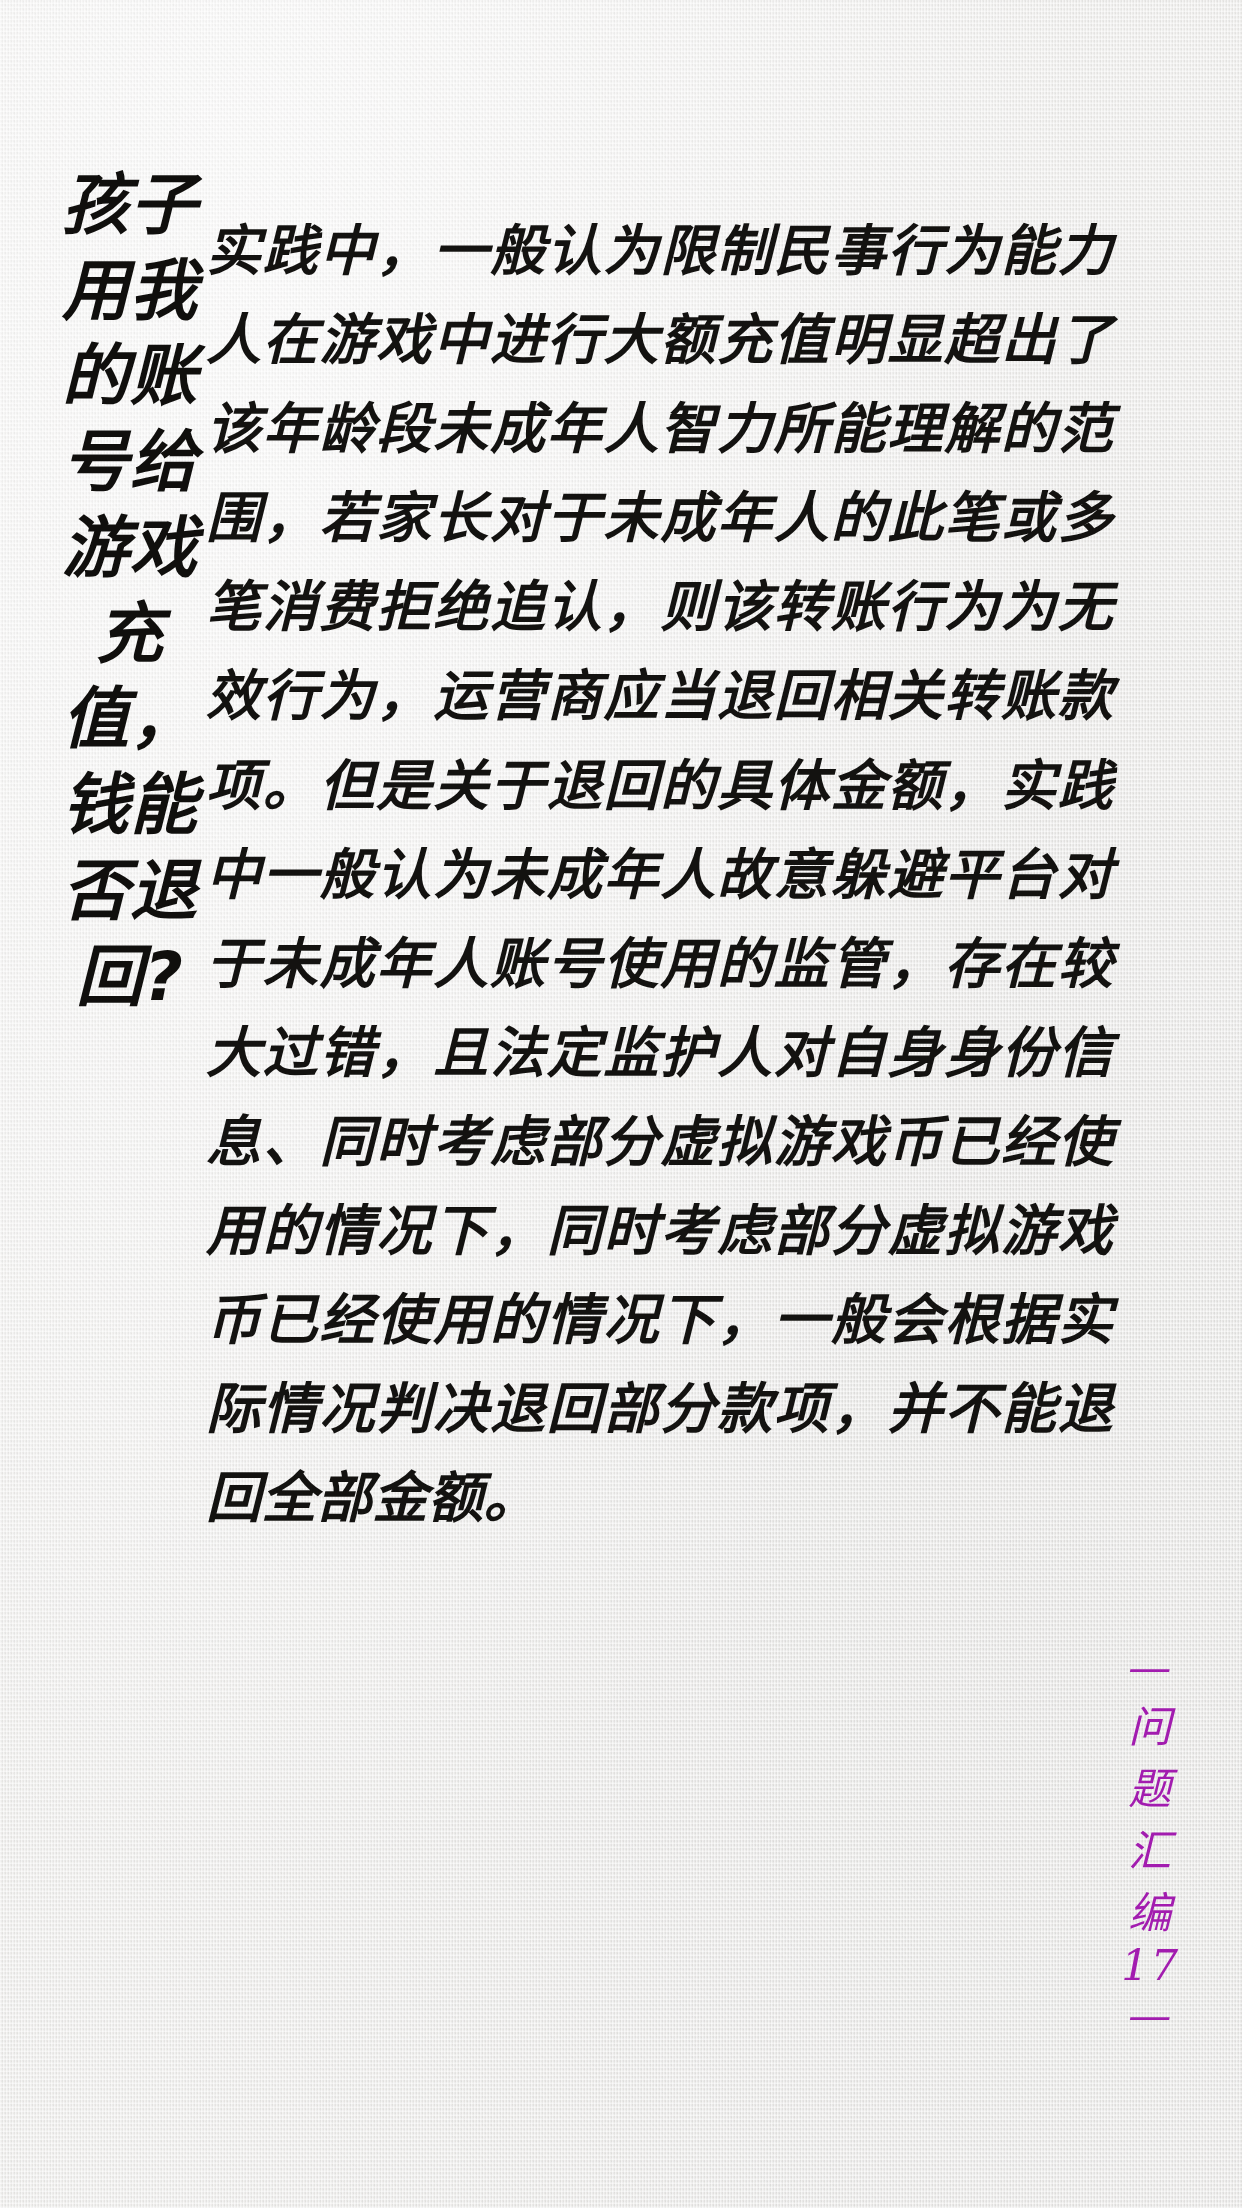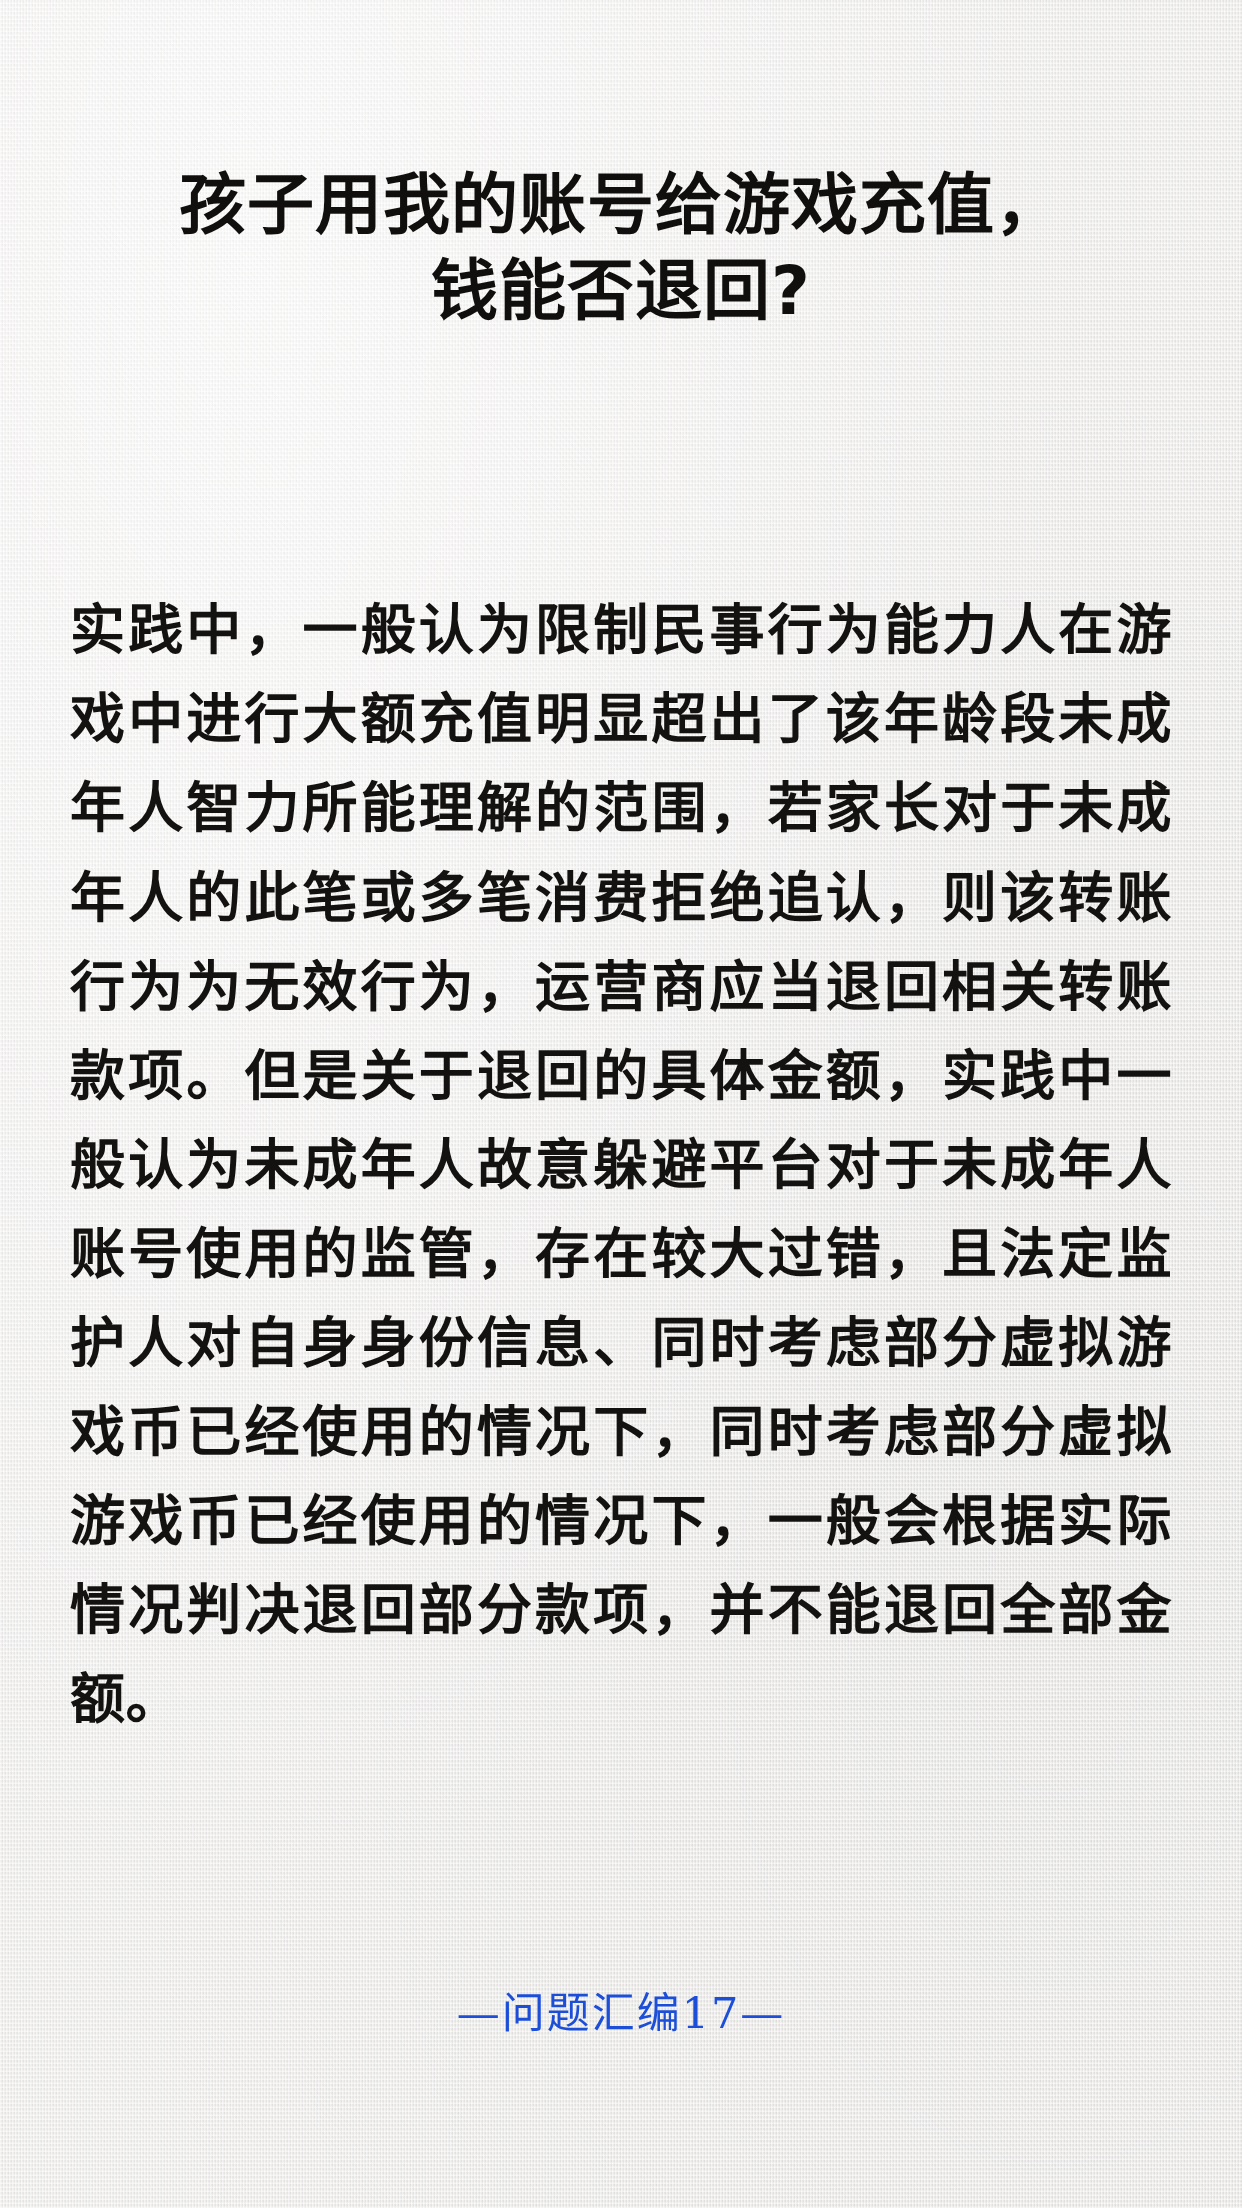--- a/index.html
+++ b/index.html
@@ -29,21 +29,22 @@
     pointer-events: none;
   }
 
   .page {
     position: relative;
     width: 1242px;
     height: 2208px;
     box-sizing: border-box;
     padding: 0 62px;
     display: flex;
-    flex-direction: column;
+    flex-direction: row;
+    font-style: italic;
   }
 
   .title-block {
     margin-top: 118px;
     text-align: center;
   }
   .title {
     font-family: "DejaVu Sans", "Liberation Sans", sans-serif;
     font-weight: bold;
     font-size: 67px;
@@ -69,21 +70,21 @@
   }
 
   .footer-block {
     margin-top: auto;
     margin-bottom: 168px;
     text-align: center;
   }
   .footer-text {
     font-family: "DejaVu Serif", "Liberation Serif", serif;
     font-size: 43px;
-    color: #1d4ed8;
+    color: #a21caf;
     letter-spacing: 2px;
   }
 </style>
 </head>
 <body>
 
 <div class="paper-texture"></div>
 
 <div class="page">
 

